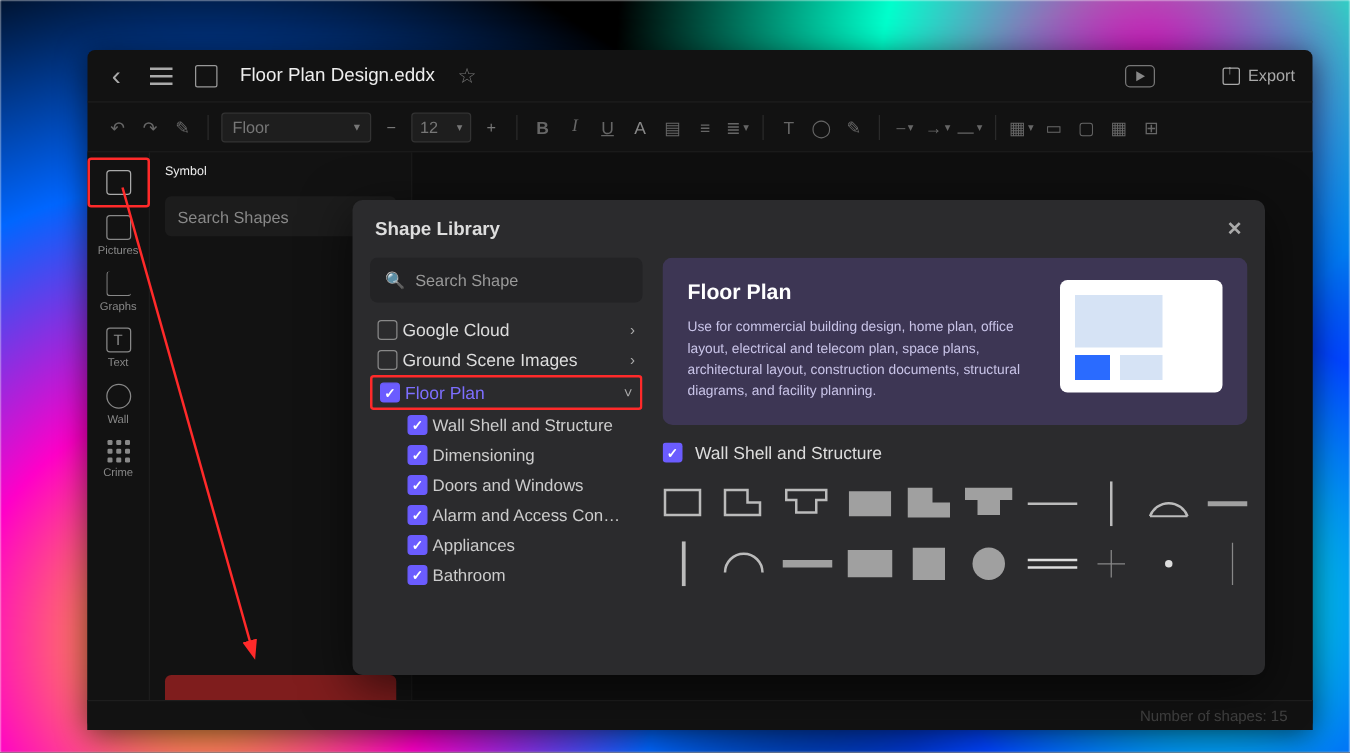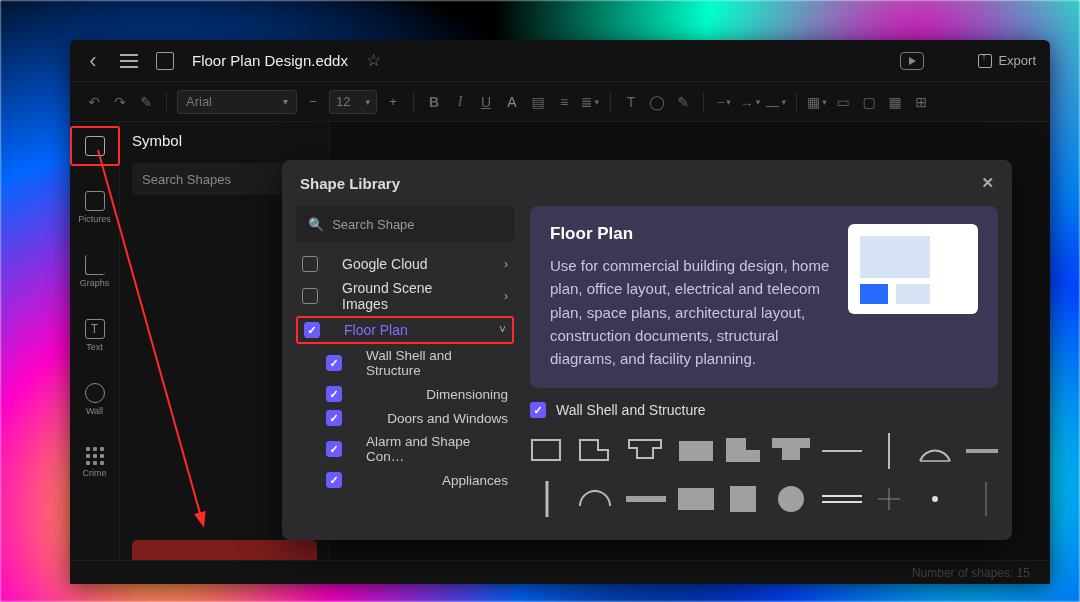--- a/index.html
+++ b/index.html
@@ -47,63 +47,63 @@
   .tb-sep { width: 1px; height: 20px; background: #2a2a2a; margin: 0 4px; }
   .tb-ic { width: 20px; height: 20px; display:flex; align-items:center; justify-content:center; color:#666; font-size:14px; }
   .font-sel { width: 120px; height: 24px; background:#1e1e1e; border:1px solid #333; border-radius:3px; display:flex; align-items:center; padding:0 8px; justify-content:space-between; }
   .size-sel { width: 48px; height: 24px; background:#1e1e1e; border:1px solid #333; border-radius:3px; display:flex; align-items:center; padding:0 6px; justify-content:space-between; }
   .minus,.plus { width:20px; height:20px; display:flex; align-items:center; justify-content:center; }
   .line-style { width: 40px; height: 10px; border-bottom: 1.5px solid #666; }
   .dropdown-arrow::after { content:"▾"; font-size:9px; color:#666; margin-left:2px; }
   
   .body-area { flex:1; display:flex; position:relative; }
   
-  .rail { width: 50px; background:#121212; display:flex; flex-direction:column; align-items:center; padding-top:4px; gap:19px; border-right:1px solid #1c1c1c; }
+  .rail { width: 50px; background:#121212; display:flex; flex-direction:column; align-items:center; padding-top:4px; gap:0; border-right:1px solid #1c1c1c; }
   .rail-item { width:42px; display:flex; flex-direction:column; align-items:center; gap:3px; padding:6px 0; color:#888; cursor:pointer; }
   .rail-item .ricon { width:20px; height:20px; border:1.5px solid #888; border-radius:3px; }
   .rail-item.active { color:#bbb; }
   .rail-item .rlabel { font-size:9px; }
   .rail-hl { border: 2px solid #ff2a2a; border-radius:3px; padding:2px; }
   
   .symbol-panel { width:210px; background:#121212; display:flex; flex-direction:column; padding:10px 12px 14px; border-right:1px solid #1c1c1c; position:relative; }
-  .symbol-panel h3 { font-size:15px; font-weight:500; color:#eee; margin-bottom:14px; }
+  .symbol-panel h3 { font-size:10px; font-weight:500; color:#eee; margin-bottom:14px; }
   .search-shapes { height:32px; background:#1c1c1c; border-radius:5px; display:flex; align-items:center; padding:0 10px; color:#888; font-size:13px; }
   .more-shapes { position:absolute; bottom:10px; left:12px; right:12px; height:34px; background:#7f1d1d; color:#c8c3ef; border-radius:5px; display:flex; align-items:flex-end; justify-content:center; font-size:14px; cursor:pointer; }
   
   .arrow-svg { position:absolute; left:0; top:0; pointer-events:none; }
   
   .canvas { flex:1; background:#0f0f0f; position:relative; }
   
   .modal {
     position:absolute; left:210px; top:118px; right:38px; height:380px;
     background:#2b2b2d; border-radius:8px; box-shadow:0 10px 40px rgba(0,0,0,.6);
     display:flex; flex-direction:column; color:#ddd;
   }
   .modal-header { height:46px; display:flex; align-items:center; justify-content:space-between; padding:0 18px; font-weight:600; font-size:15px; }
   .modal-header .close { color:#aaa; cursor:pointer; }
   .modal-body { flex:1; display:flex; padding:0 14px 14px; gap:16px; overflow:hidden; }
   
   .tree { width:218px; display:flex; flex-direction:column; }
   .tree-search { height:36px; background:#232325; border-radius:6px; display:flex; align-items:center; padding:0 12px; color:#999; font-size:13px; gap:8px; margin-bottom:10px; }
   .tree-list { overflow-y:auto; flex:1; font-size:14px; }
-  .tree-item { display:flex; align-items:center; padding:4px 6px; gap:24px; cursor:pointer; position:relative;justify-content:space-between; }
+  .tree-item { display:flex; align-items:center; padding:4px 6px; gap:4px; cursor:pointer; position:relative; }
   .tree-item .cbx { width:16px; height:16px; border:1.5px solid #888; border-radius:3px; flex-shrink:0; display:flex; align-items:center; justify-content:center; }
   .tree-item.checked .cbx { background:#6b5cff; border-color:#6b5cff; }
   .tree-item.checked .cbx::before { content:"✓"; color:#fff; font-size:11px; font-weight:bold; }
   .tree-item .expand { margin-left:auto; color:#aaa; font-size:12px; }
   .tree-item.parent { color:#ddd; font-weight:500; }
   .tree-item.child { padding-left:30px; color:#ccc; font-size:13.5px; }
   .tree-item.selected { color:#7d6fff; }
   .tree-item.hl { border:2px solid #ff2a2a; border-radius:3px; }
   
   .preview { flex:1; display:flex; flex-direction:column; gap:14px; overflow:hidden; }
   .desc-card { background:#3d3654; border-radius:8px; padding:18px 20px; display:flex; gap:18px; align-items:flex-start; }
   .desc-card .txt { flex:1; }
   .desc-card h4 { font-size:17px; font-weight:600; color:#fff; margin-bottom:10px; }
-  .desc-card p { font-size:15px; line-height:1.55; color:#c9c4e8; }
+  .desc-card p { font-size:11px; line-height:1.55; color:#c9c4e8; }
   .desc-card .thumb { width:130px; height:90px; background:#fff; border-radius:6px; position:relative; overflow:hidden; }
   .thumb .fp1 { position:absolute; left:12px; top:12px; width:70px; height:42px; background:#d6e3f5; }
   .thumb .fp2 { position:absolute; left:12px; top:60px; width:28px; height:20px; background:#2a6bff; }
   .thumb .fp3 { position:absolute; left:48px; top:60px; width:34px; height:20px; background:#d6e3f5; }
   .shape-section { flex:1; overflow:hidden; }
   .shape-section-title { display:flex; align-items:center; gap:10px; font-size:14px; font-weight:500; margin-bottom:14px; }
   .shape-section-title .cbx { width:16px; height:16px; background:#6b5cff; border-radius:3px; display:flex; align-items:center; justify-content:center; }
   .shape-section-title .cbx::before { content:"✓"; color:#fff; font-size:11px; font-weight:bold; }
   .shape-grid { display:grid; grid-template-columns: repeat(10, 1fr); gap:10px 12px; padding-right:8px; }
   .shape-cell { height:38px; display:flex; align-items:center; justify-content:center; }
@@ -135,21 +135,21 @@
       <span>Export</span>
     </span>
   </div>
 
   <div class="toolbar">
     <span class="tb-ic">↶</span>
     <span class="tb-ic">↷</span>
     <span class="tb-ic">✎</span>
     <span class="tb-sep"></span>
     <div class="font-sel">
-      <span>Arial</span>
+      <span>Floor</span>
         <span style="font-size:10px">▾</span>
     </div>
     <span class="minus">−</span>
     <div class="size-sel">
       <span>12</span>
         <span style="font-size:9px">▾</span>
     </div>
     <span class="plus">+</span>
     <span class="tb-sep"></span>
     <span class="tb-ic" style="font-weight:bold">B</span>
@@ -281,25 +281,29 @@
           <div class="tree-item child checked">
             <span class="cbx"></span>
             <span>Dimensioning</span>
           </div>
           <div class="tree-item child checked">
             <span class="cbx"></span>
             <span>Doors and Windows</span>
           </div>
           <div class="tree-item child checked">
             <span class="cbx"></span>
-            <span>Alarm and Shape Con…</span>
+            <span>Alarm and Access Con…</span>
           </div>
           <div class="tree-item child checked">
             <span class="cbx"></span>
             <span>Appliances</span>
+          </div>
+          <div class="tree-item child checked">
+            <span class="cbx"></span>
+            <span>Bathroom</span>
           </div>
         </div>
     </div>
 
     <div class="preview">
       <div class="desc-card">
         <div class="txt">
           <h4>Floor Plan</h4>
           <p>Use for commercial building design, home plan, office layout, electrical and telecom plan, space plans, architectural layout, construction documents, structural diagrams, and facility planning.</p>
         </div>

